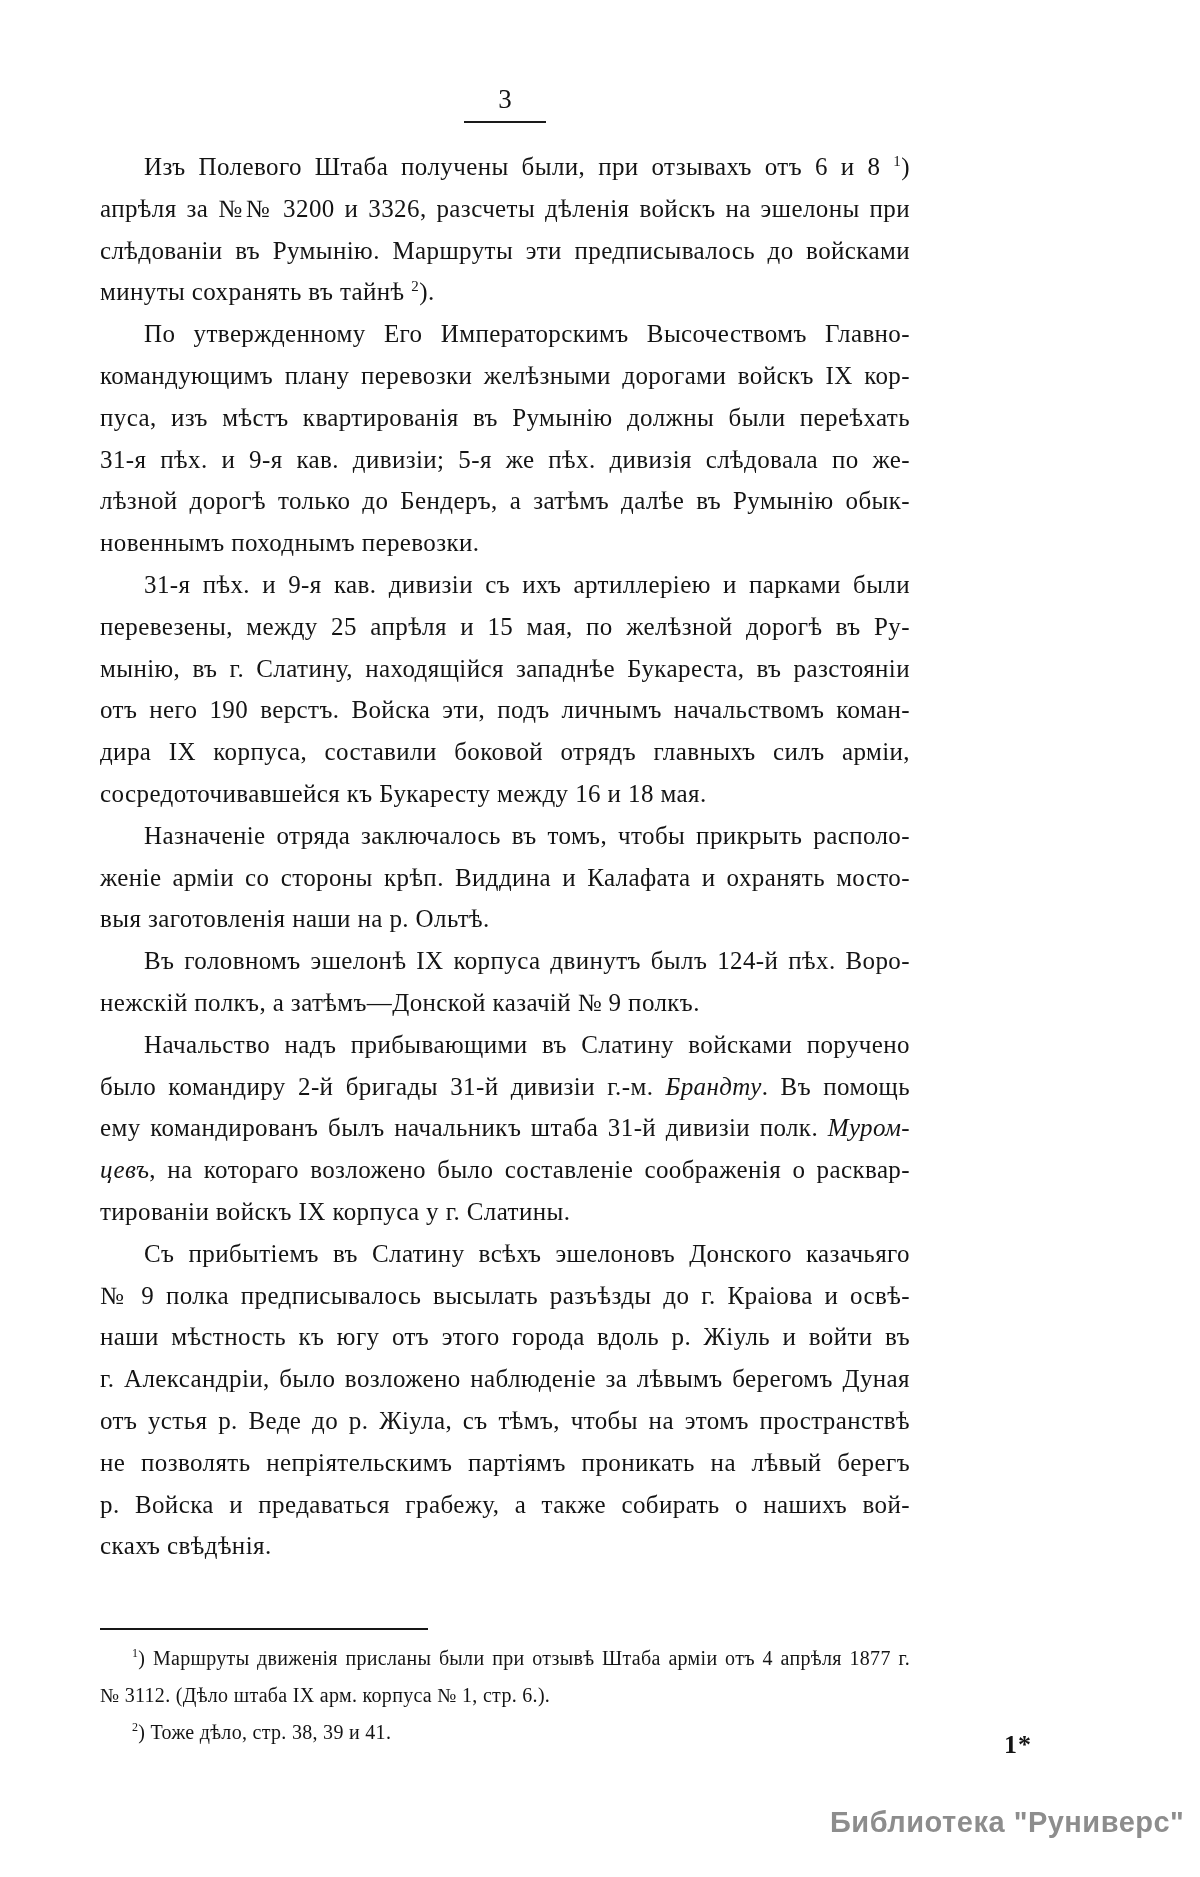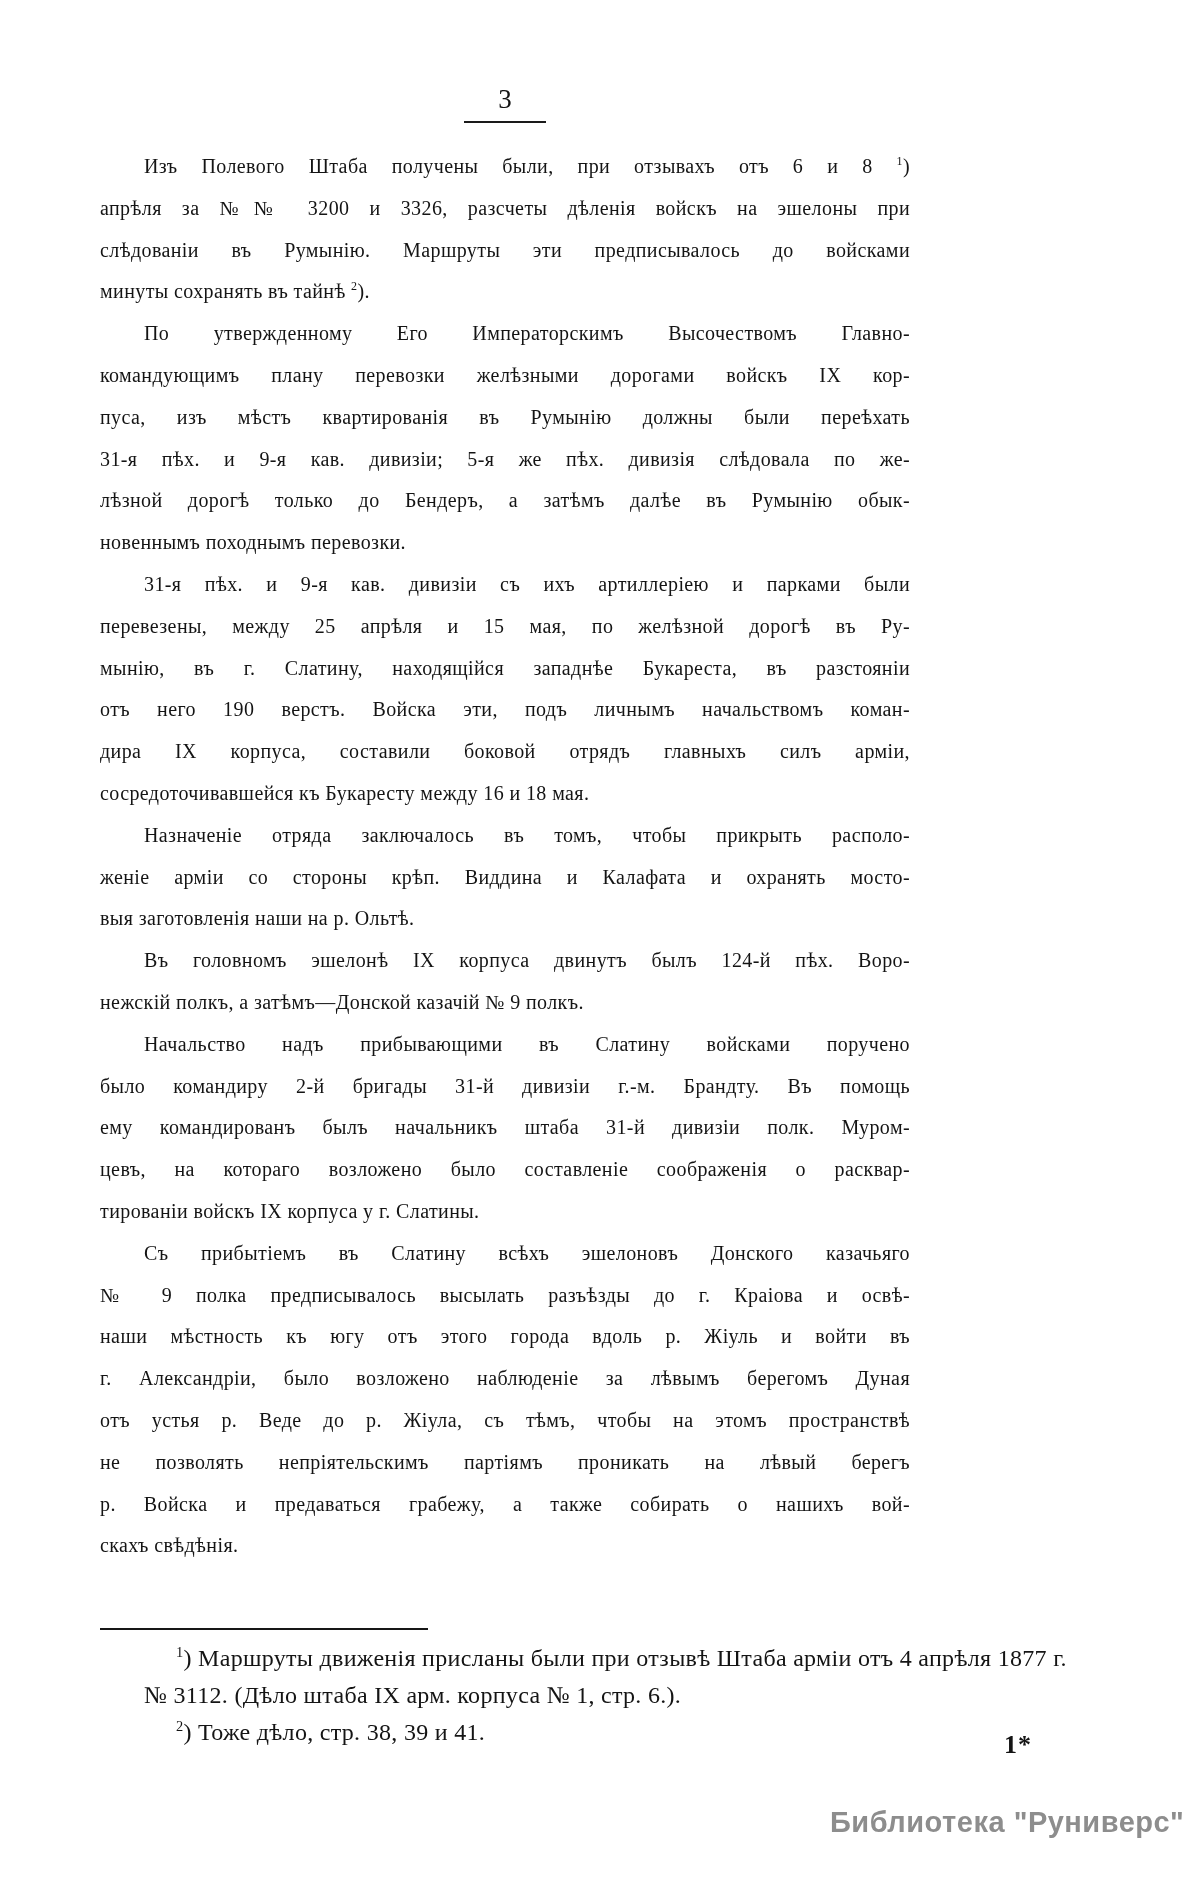--- a/index.html
+++ b/index.html
@@ -21,21 +21,21 @@
   .pagenum {
     display: inline-block;
     font-size: 27px;
     padding: 0 34px 6px 34px;
     border-bottom: 2px solid #1a1a1a;
   }
   .body-text {
     position: absolute;
     left: 100px; top: 146px;
     width: 810px;
-    font-size: 20px;
+    font-size: 25px;
     letter-spacing: 0.4px;
   }
   .line {
     height: 41.8px;
     line-height: 41.8px;
     text-align: justify;
     text-align-last: justify;
     white-space: nowrap;
     overflow: visible;
   }
@@ -45,32 +45,31 @@
     position: absolute;
     left: 100px; top: 1628px;
     width: 810px;
   }
   .fn-rule {
     width: 328px;
     border-top: 2px solid #161616;
     margin-bottom: 10px;
   }
   .fnline {
-    font-size: 24px;
+    font-size: 20px;
     line-height: 37px;
     height: 37px;
     letter-spacing: 0.3px;
     text-align: justify;
     text-align-last: left;
-    margin-left: 44px;
   }
   .fnline.justify { text-align-last: justify; white-space: nowrap; }
   .fnline.indent { padding-left: 32px; }
   .sup { vertical-align: super; font-size: 0.6em; line-height: 0; }
-  .it { }
+  .it { font-style: italic; }
   .signature {
     position: absolute;
     left: 1004px; top: 1730px;
     font-size: 26px;
     font-weight: bold;
     letter-spacing: 1px;
   }
   .watermark {
     position: absolute;
     left: 830px; top: 1806px;

